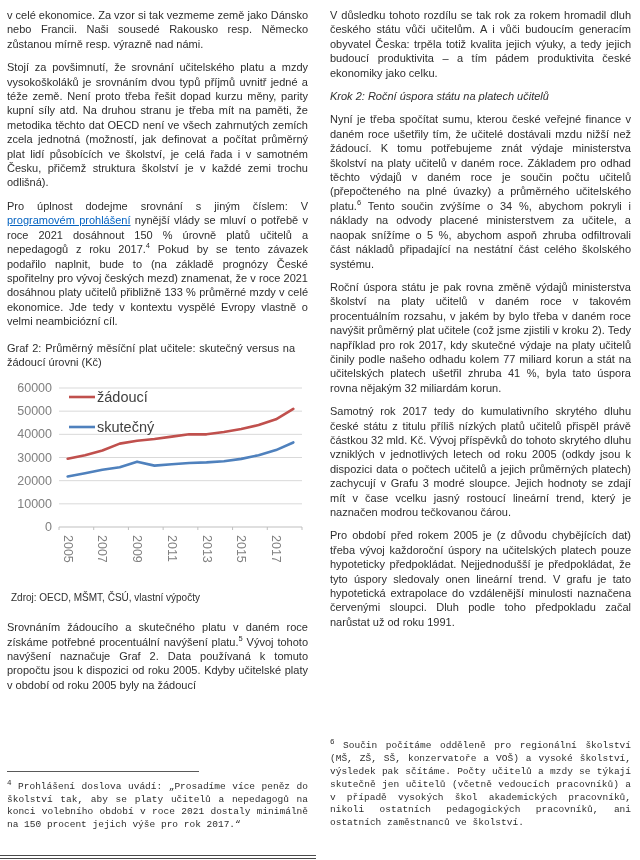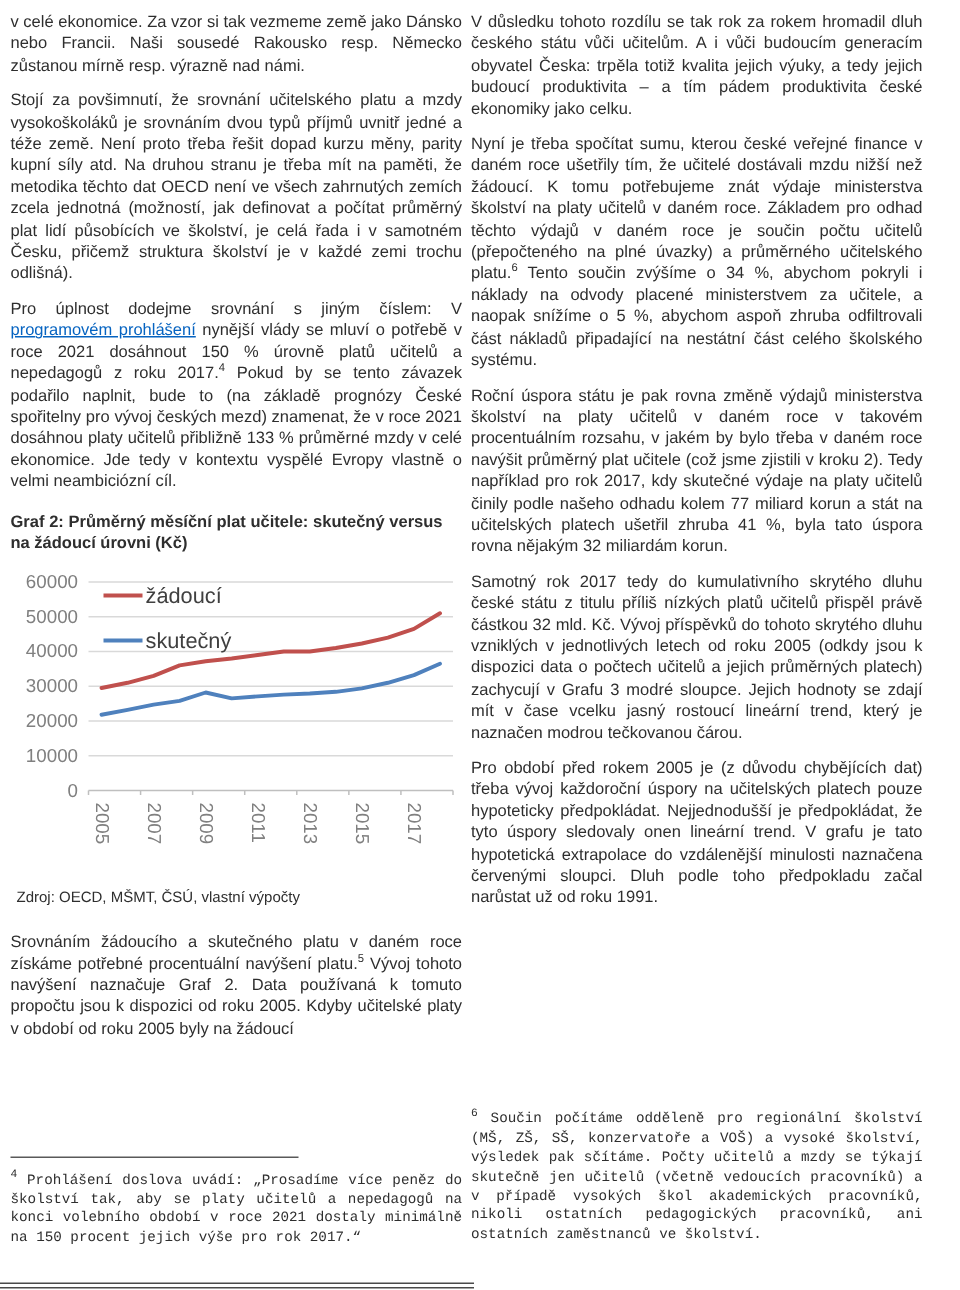--- a/index.html
+++ b/index.html
@@ -1,26 +1,26 @@
 <!DOCTYPE html>
 <html lang="cs"><head>
 <meta charset="utf-8">
 <style>
   html,body{margin:0;padding:0;}
   body{
     width:640px;height:860px;background:#ffffff;position:relative;overflow:hidden;
     font-family:"Liberation Sans",sans-serif;color:#2e2e2e;
   }
-  .cols{display:flex;gap:6px;padding:8px 8px 0 7px;height:852px;box-sizing:border-box;}
+  .cols{display:flex;gap:22px;padding:8px 8px 0 7px;height:852px;box-sizing:border-box;}
   .col{width:301px;display:flex;flex-direction:column;font-size:11px;line-height:14.4px;text-align:justify;}
   p.body-par{margin:0 0 9px 0;}
   .heading-italic{font-style:italic;margin:0 0 9px 0;}
   sup.fnref{font-size:7.5px;line-height:0;vertical-align:super;}
   a.doclink{color:#0563C1;text-decoration:underline;cursor:pointer;}
-  .chart-heading{font-weight:bold;margin:3px 13px 6px 0;}
+  .chart-heading{font-weight:normal;margin:3px 13px 6px 0;}
   .chart-wrap{margin:0 0 2px 0;}
   svg text{font-family:"Liberation Sans",sans-serif;}
   .source-line{font-size:10px;margin:2px 0 15px 4px;text-align:left;}
   .fn-block{margin-top:auto;font-family:Liberation Mono, monospace;}
   .fn-block-left{padding-bottom:10px;}
   .fn-block-right{padding-bottom:12px;}
   hr.fnsep{border:none;border-top:1px solid #595959;width:192px;margin:0 0 9px 0;}
   .footnote{font-size:9.5px;line-height:12.8px;margin:0 0 10px 0;text-align:justify;}
   .bottom-rule{position:absolute;left:0;bottom:1px;width:316px;height:2px;
     border-top:1.5px solid #4a4a4a;border-bottom:1.5px solid #4a4a4a;}
@@ -82,20 +82,21 @@
     <p class="body-par"><span>Srovnáním žádoucího a skutečného platu v daném roce získáme potřebné procentuální navýšení platu.</span><sup class="fnref">5</sup><span> Vývoj tohoto navýšení naznačuje Graf 2. Data používaná k tomuto propočtu jsou k dispozici od roku 2005. Kdyby učitelské platy v období od roku 2005 byly na žádoucí</span></p>
 
     <div class="fn-block fn-block-left">
       <hr class="fnsep">
       <p class="footnote"><sup class="fnref">4</sup><span> Prohlášení doslova uvádí: „Prosadíme více peněz do školství tak, aby se platy učitelů a nepedagogů na konci volebního období v roce 2021 dostaly minimálně na 150 procent jejich výše pro rok 2017.“</span></p>
     </div>
   </div>
 
   <div class="col">
     <p class="body-par"><span>V důsledku tohoto rozdílu se tak rok za rokem hromadil dluh českého státu vůči učitelům. A i vůči budoucím generacím obyvatel Česka: trpěla totiž kvalita jejich výuky, a tedy jejich budoucí produktivita – a tím pádem produktivita české ekonomiky jako celku.</span></p>
+    <p class="heading-italic">Krok 2: Roční úspora státu na platech učitelů</p>
     <p class="body-par"><span>Nyní je třeba spočítat sumu, kterou české veřejné finance v daném roce ušetřily tím, že učitelé dostávali mzdu nižší než žádoucí. K tomu potřebujeme znát výdaje ministerstva školství na platy učitelů v daném roce. Základem pro odhad těchto výdajů v daném roce je součin počtu učitelů (přepočteného na plné úvazky) a průměrného učitelského platu.</span><sup class="fnref">6</sup><span> Tento součin zvýšíme o 34 %, abychom pokryli i náklady na odvody placené ministerstvem za učitele, a naopak snížíme o 5 %, abychom aspoň zhruba odfiltrovali část nákladů připadající na nestátní část celého školského systému.</span></p>
     <p class="body-par"><span>Roční úspora státu je pak rovna změně výdajů ministerstva školství na platy učitelů v daném roce v takovém procentuálním rozsahu, v jakém by bylo třeba v daném roce navýšit průměrný plat učitele (což jsme zjistili v kroku 2). Tedy například pro rok 2017, kdy skutečné výdaje na platy učitelů činily podle našeho odhadu kolem 77 miliard korun a stát na učitelských platech ušetřil zhruba 41 %, byla tato úspora rovna nějakým 32 miliardám korun.</span></p>
     <p class="body-par"><span>Samotný rok 2017 tedy do kumulativního skrytého dluhu české státu z titulu příliš nízkých platů učitelů přispěl právě částkou 32 mld. Kč. Vývoj příspěvků do tohoto skrytého dluhu vzniklých v jednotlivých letech od roku 2005 (odkdy jsou k dispozici data o počtech učitelů a jejich průměrných platech) zachycují v Grafu 3 modré sloupce. Jejich hodnoty se zdají mít v čase vcelku jasný rostoucí lineární trend, který je naznačen modrou tečkovanou čárou.</span></p>
     <p class="body-par"><span>Pro období před rokem 2005 je (z důvodu chybějících dat) třeba vývoj každoroční úspory na učitelských platech pouze hypoteticky předpokládat. Nejjednodušší je předpokládat, že tyto úspory sledovaly onen lineární trend. V grafu je tato hypotetická extrapolace do vzdálenější minulosti naznačena červenými sloupci. Dluh podle toho předpokladu začal narůstat už od roku 1991.</span></p>
 
     <div class="fn-block fn-block-right">
       <p class="footnote"><sup class="fnref">6</sup><span> Součin počítáme odděleně pro regionální školství (MŠ, ZŠ, SŠ, konzervatoře a VOŠ) a vysoké školství, výsledek pak sčítáme. Počty učitelů a mzdy se týkají skutečně jen učitelů (včetně vedoucích pracovníků) a v případě vysokých škol akademických pracovníků, nikoli ostatních pedagogických pracovníků, ani ostatních zaměstnanců ve školství.</span></p>
     </div>
   </div>
 

